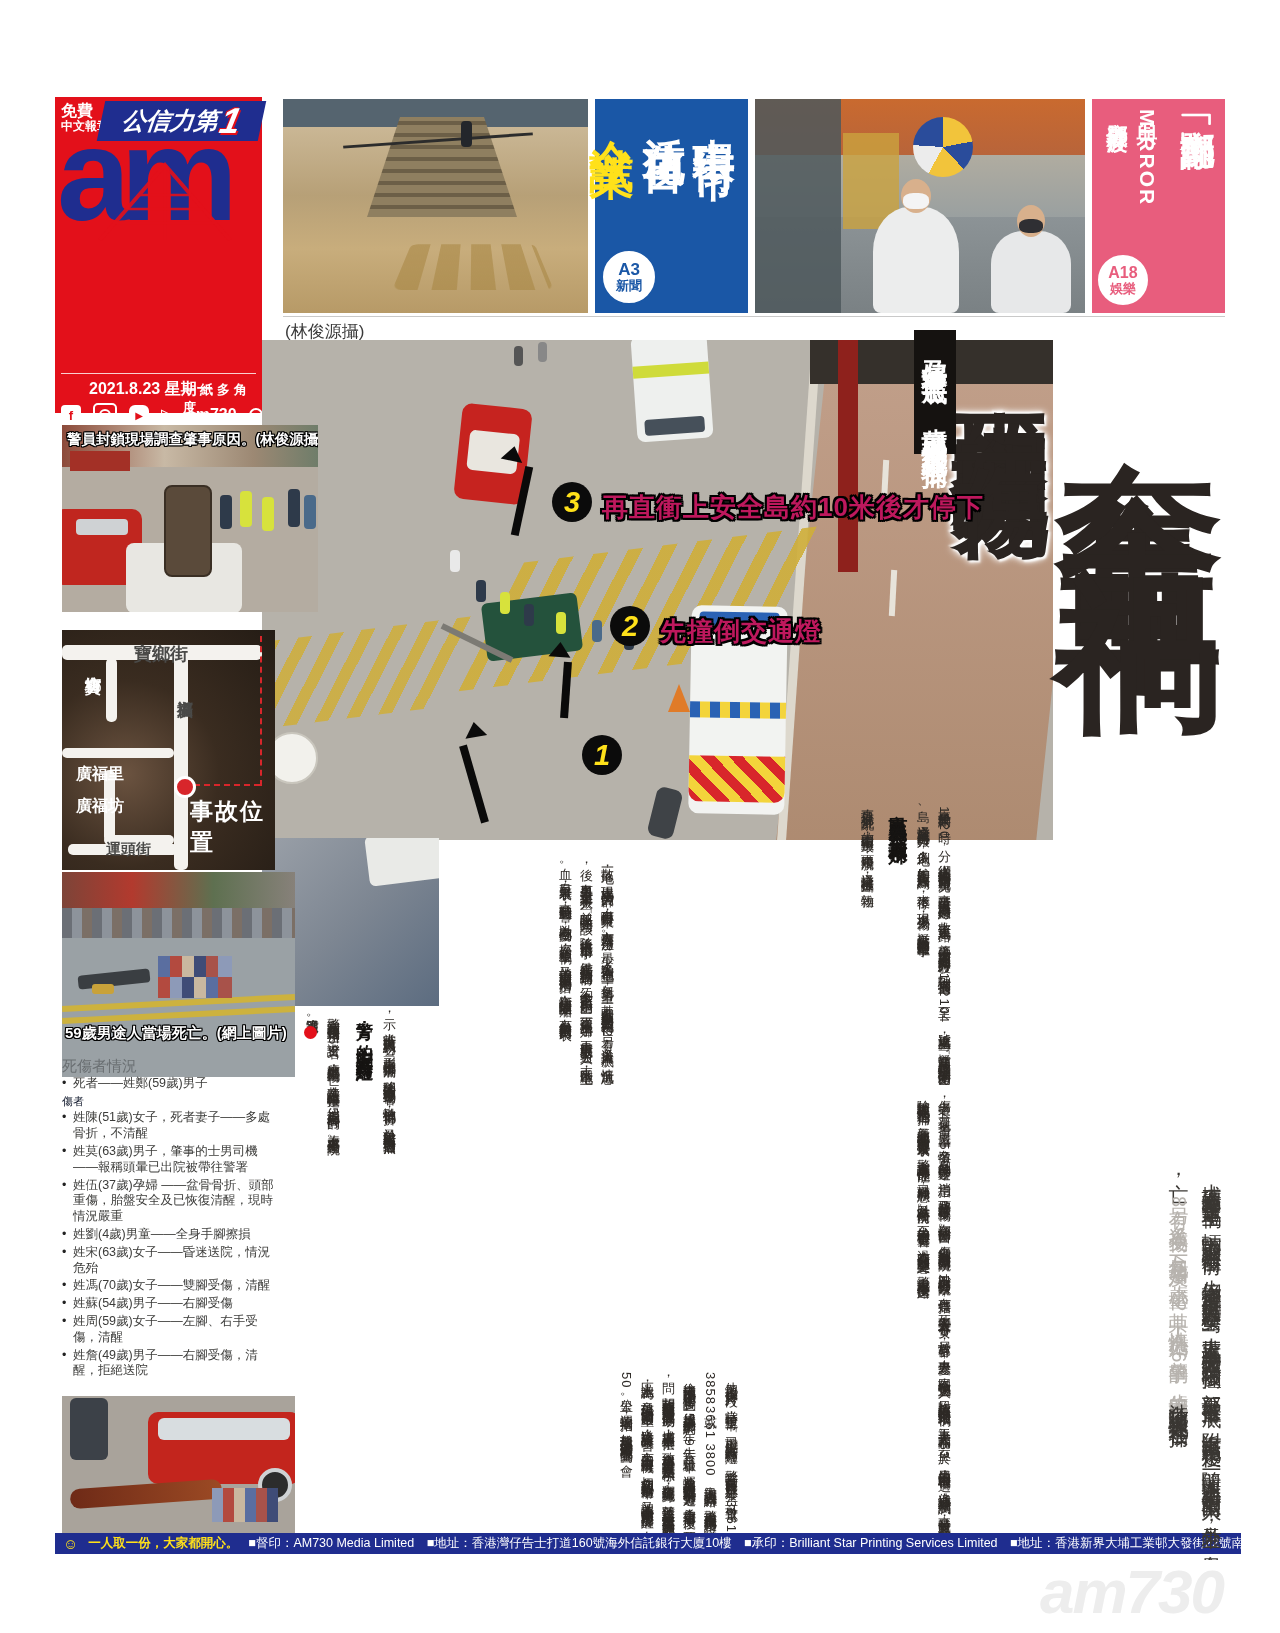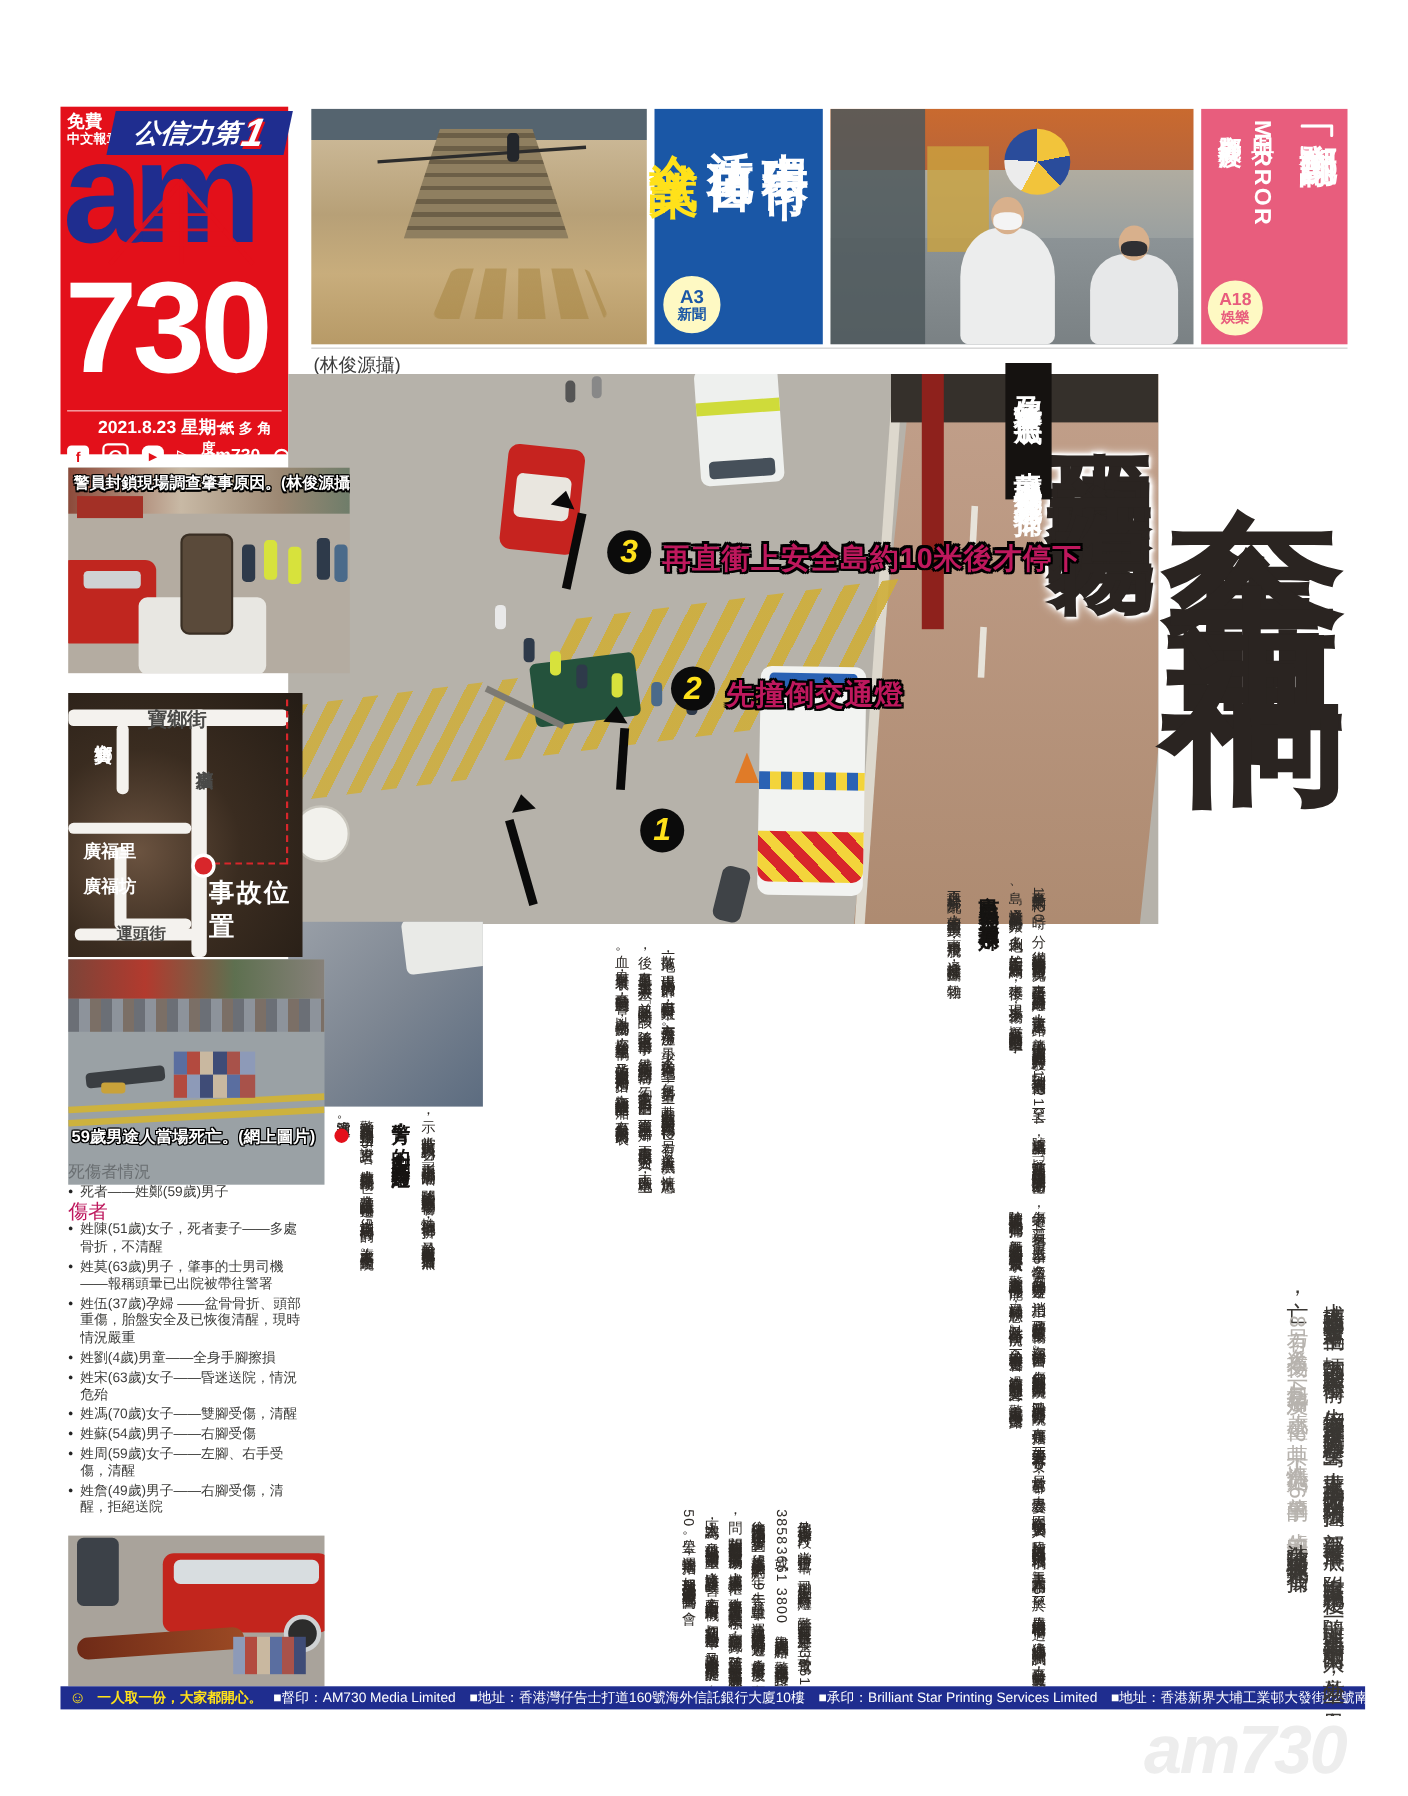--- a/index.html
+++ b/index.html
@@ -23,21 +23,21 @@
   .road{position:absolute;background:#f4f2ee;border-radius:5px;}
   .mlabel{position:absolute;font-weight:bold;}
   .fig{position:absolute;border-radius:4px;}
   .ah{position:absolute;width:0;height:0;border-left:11px solid transparent;border-right:11px solid transparent;border-bottom:15px solid #0a0a0a;}
   .abar{position:absolute;background:#0a0a0a;}
   #clist{font-size:12.5px;line-height:15.8px;color:#3c3c3a;}
   #clist .li{padding-left:11px;position:relative;margin-bottom:2px;}
   #clist .li:before{content:"•";position:absolute;left:0;top:0;color:#222;}
   #footer{background:#1f2d8f;color:#fff;font-size:12.5px;display:flex;align-items:center;gap:10px;padding:0 8px;white-space:nowrap;overflow:hidden;}
   #footer .motto{color:#ffe11a;font-weight:bold;}
-  .badge{position:absolute;background:#fef9c3;border-radius:50%;display:flex;flex-direction:column;align-items:center;justify-content:center;font-weight:bold;line-height:1.05;}
+  .badge{position:absolute;background:#ffffff;border-radius:50%;display:flex;flex-direction:column;align-items:center;justify-content:center;font-weight:bold;line-height:1.05;}
   .sq-icon{width:20px;height:20px;border:2px solid #fff;border-radius:5px;display:inline-flex;align-items:center;justify-content:center;color:#fff;font-weight:bold;font-size:13px;}
 </style>
 </head>
 <body>
 
 <div id="page">
 
   <div class="abs" style="left:55px;top:97px;width:207px;height:316px;background:#e3101a;">
     <div class="abs" style="left:6px;top:6px;color:#fff;font-weight:bold;line-height:1.05;">
       <div style="font-size:16px;">免費</div>
@@ -46,21 +46,20 @@
     <div class="abs" style="left:46px;top:4px;width:161px;height:40px;background:#1f2d8f;transform:skewX(-12deg);display:flex;align-items:center;justify-content:center;">
       <span style="color:#fff;font-weight:900;font-style:italic;font-size:24px;transform:skewX(6deg);">公信力第</span>
       <span style="color:#fff;font-weight:900;font-style:italic;font-size:36px;margin-left:2px;text-shadow:2px 2px 0 #e3101a,-1px -1px 0 #e3101a;">1</span>
     </div>
     <div class="abs" style="left:2px;top:12px;font-size:132px;font-weight:900;color:#1f2d8f;letter-spacing:-10px;line-height:1;">am</div>
     <svg class="abs" width="150" height="110" style="left:40px;top:48px;opacity:.9;" viewBox="0 0 150 110">
       <path d="M5 95 L70 20 L135 95" stroke="#e3101a" stroke-width="4" fill="none"></path>
       <path d="M70 20 L70 95" stroke="#e3101a" stroke-width="3"></path>
       <path d="M20 78 L120 78 M32 64 L108 64 M45 50 L95 50" stroke="#e3101a" stroke-width="2.5"></path>
     </svg>
-    <div class="abs" style="left:4px;top:142px;font-size:118px;font-weight:900;color:#fff;letter-spacing:-4px;line-height:1;">730</div>
     <div class="abs" style="left:6px;top:276px;width:195px;height:1px;background:rgba(255,255,255,.8);"></div>
     <div class="abs" style="left:6px;top:282px;color:#fff;font-weight:bold;font-size:16px;margin-left:28px;">2021.8.23 星期一</div>
     <div class="abs" style="left:128px;top:284px;color:#fff;font-size:13px;letter-spacing:4px;font-weight:bold;">一紙多角度</div>
     <div class="abs" style="left:6px;top:306px;display:flex;align-items:center;gap:12px;">
       <span class="sq-icon" style="border:none;background:#fff;color:#e3101a;border-radius:4px;">f</span>
       <span class="sq-icon" style="position:relative;">
           <span style="width:8px;height:8px;border:2px solid #fff;border-radius:50%;"></span>
         </span>
       <span class="sq-icon" style="border:none;background:#fff;color:#e3101a;border-radius:6px;font-size:10px;">▶</span>
       <span style="color:#fff;font-size:18px;font-weight:900;">▷</span>
@@ -223,21 +222,21 @@
     <div class="abs" style="left:16px;top:100px;width:72px;height:14px;background:#3a3e42;border-radius:4px;transform:rotate(-6deg);"></div>
     <div class="abs" style="left:30px;top:112px;width:22px;height:10px;background:#c9a23a;border-radius:3px;"></div>
     <div class="abs" style="left:96px;top:84px;width:74px;height:21px;background:linear-gradient(90deg,#5a6ea0 0 12px,#b34a3f 12px 24px,#c9b8a0 24px 36px,#3f4c77 36px 48px,#a8524a 48px 60px,#8d9ab8 60px 74px);"></div>
     <div class="abs" style="left:96px;top:105px;width:74px;height:21px;background:linear-gradient(90deg,#b34a3f 0 12px,#8d9ab8 12px 24px,#3f4c77 24px 36px,#c9b8a0 36px 48px,#5a6ea0 48px 60px,#a8524a 60px 74px);"></div>
     <div class="cap abs" style="left:3px;top:152px;font-size:15px;white-space:nowrap;">59歲男途人當場死亡。(網上圖片)</div>
   </div>
 
   <div id="clist" class="abs" style="left:62px;top:1058px;width:216px;">
     <div style="font-size:15px;color:#6a6f72;margin-bottom:2px;">死傷者情況</div>
     <div class="li">死者——姓鄭(59歲)男子</div>
-    <div style="color:#be185d;font-size:18px;margin:1px 0;">傷者</div>
+    <div style="color:#0f172a;font-size:11px;margin:1px 0;">傷者</div>
     <div class="li">姓陳(51歲)女子，死者妻子——多處骨折，不清醒</div>
     <div class="li">姓莫(63歲)男子，肇事的士男司機——報稱頭暈已出院被帶往警署</div>
     <div class="li">姓伍(37歲)孕婦 ——盆骨骨折、頭部重傷，胎盤安全及已恢復清醒，現時情況嚴重</div>
     <div class="li">姓劉(4歲)男童——全身手腳擦損</div>
     <div class="li">姓宋(63歲)女子——昏迷送院，情況危殆</div>
     <div class="li">姓馮(70歲)女子——雙腳受傷，清醒</div>
     <div class="li">姓蘇(54歲)男子——右腳受傷</div>
     <div class="li">姓周(59歲)女子——左腳、右手受傷，清醒</div>
     <div class="li">姓詹(49歲)男子——右腳受傷，清醒，拒絕送院</div>
   </div>

